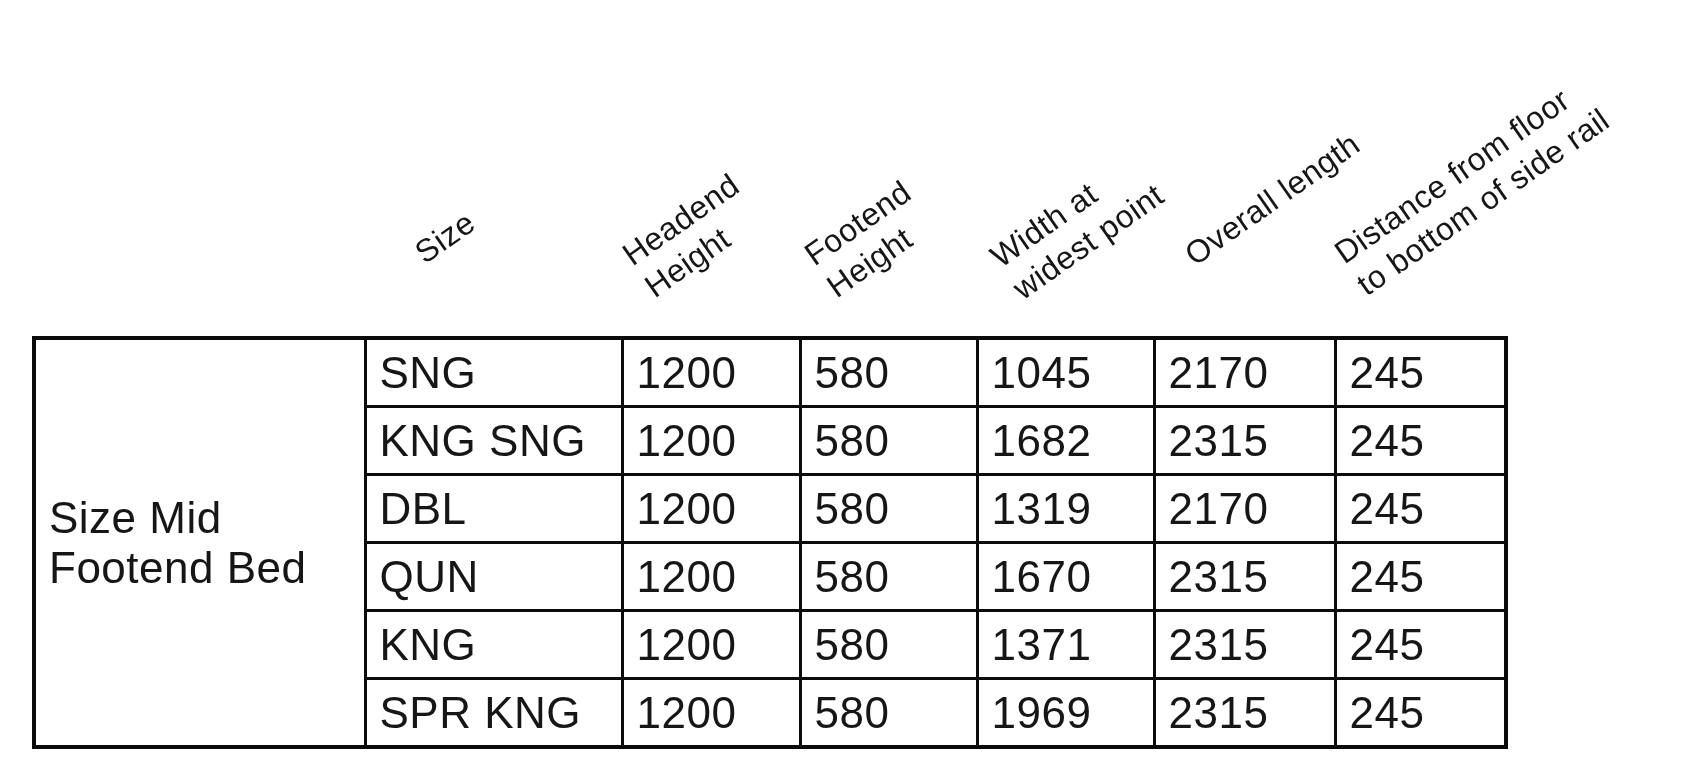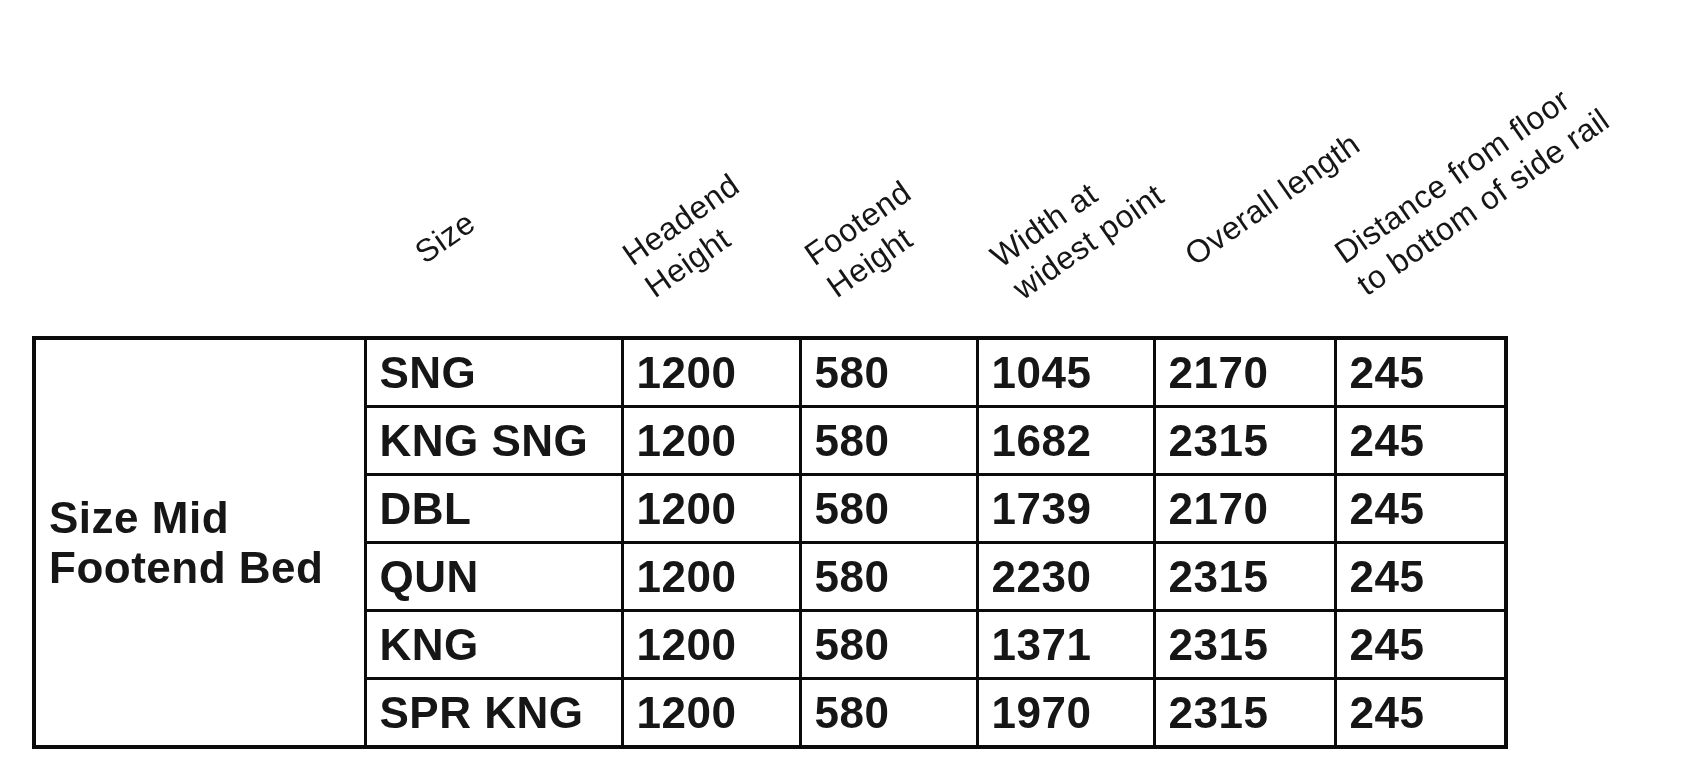--- a/index.html
+++ b/index.html
@@ -50,21 +50,21 @@
     width: 1472px;
     border-collapse: collapse;
     table-layout: fixed;
     border: 4px solid #0b0b0b;
   }
   table.spec td {
     border: 3px solid #0b0b0b;
     height: 65px;
     padding: 0 0 0 13px;
     font-size: 44px;
-    font-weight: 700;
+    font-weight: 400;
     letter-spacing: 0.5px;
     vertical-align: middle;
     overflow: hidden;
     white-space: pre-line;
   }
   td.group-label {
     vertical-align: top;
     padding-top: 6px;
     line-height: 1.13;
   }
@@ -113,44 +113,44 @@
         <td>1200</td>
         <td>580</td>
         <td>1682</td>
         <td>2315</td>
         <td>245</td>
       </tr>
       <tr>
         <td>DBL</td>
         <td>1200</td>
         <td>580</td>
-        <td>1739</td>
+        <td>1319</td>
         <td>2170</td>
         <td>245</td>
       </tr>
       <tr>
         <td>QUN</td>
         <td>1200</td>
         <td>580</td>
-        <td>2230</td>
+        <td>1670</td>
         <td>2315</td>
         <td>245</td>
       </tr>
       <tr>
         <td>KNG</td>
         <td>1200</td>
         <td>580</td>
         <td>1371</td>
         <td>2315</td>
         <td>245</td>
       </tr>
       <tr>
         <td>SPR KNG</td>
         <td>1200</td>
         <td>580</td>
-        <td>1970</td>
+        <td>1969</td>
         <td>2315</td>
         <td>245</td>
       </tr>
     </tbody>
   </table>
 
 </div>
 
 </body></html>

